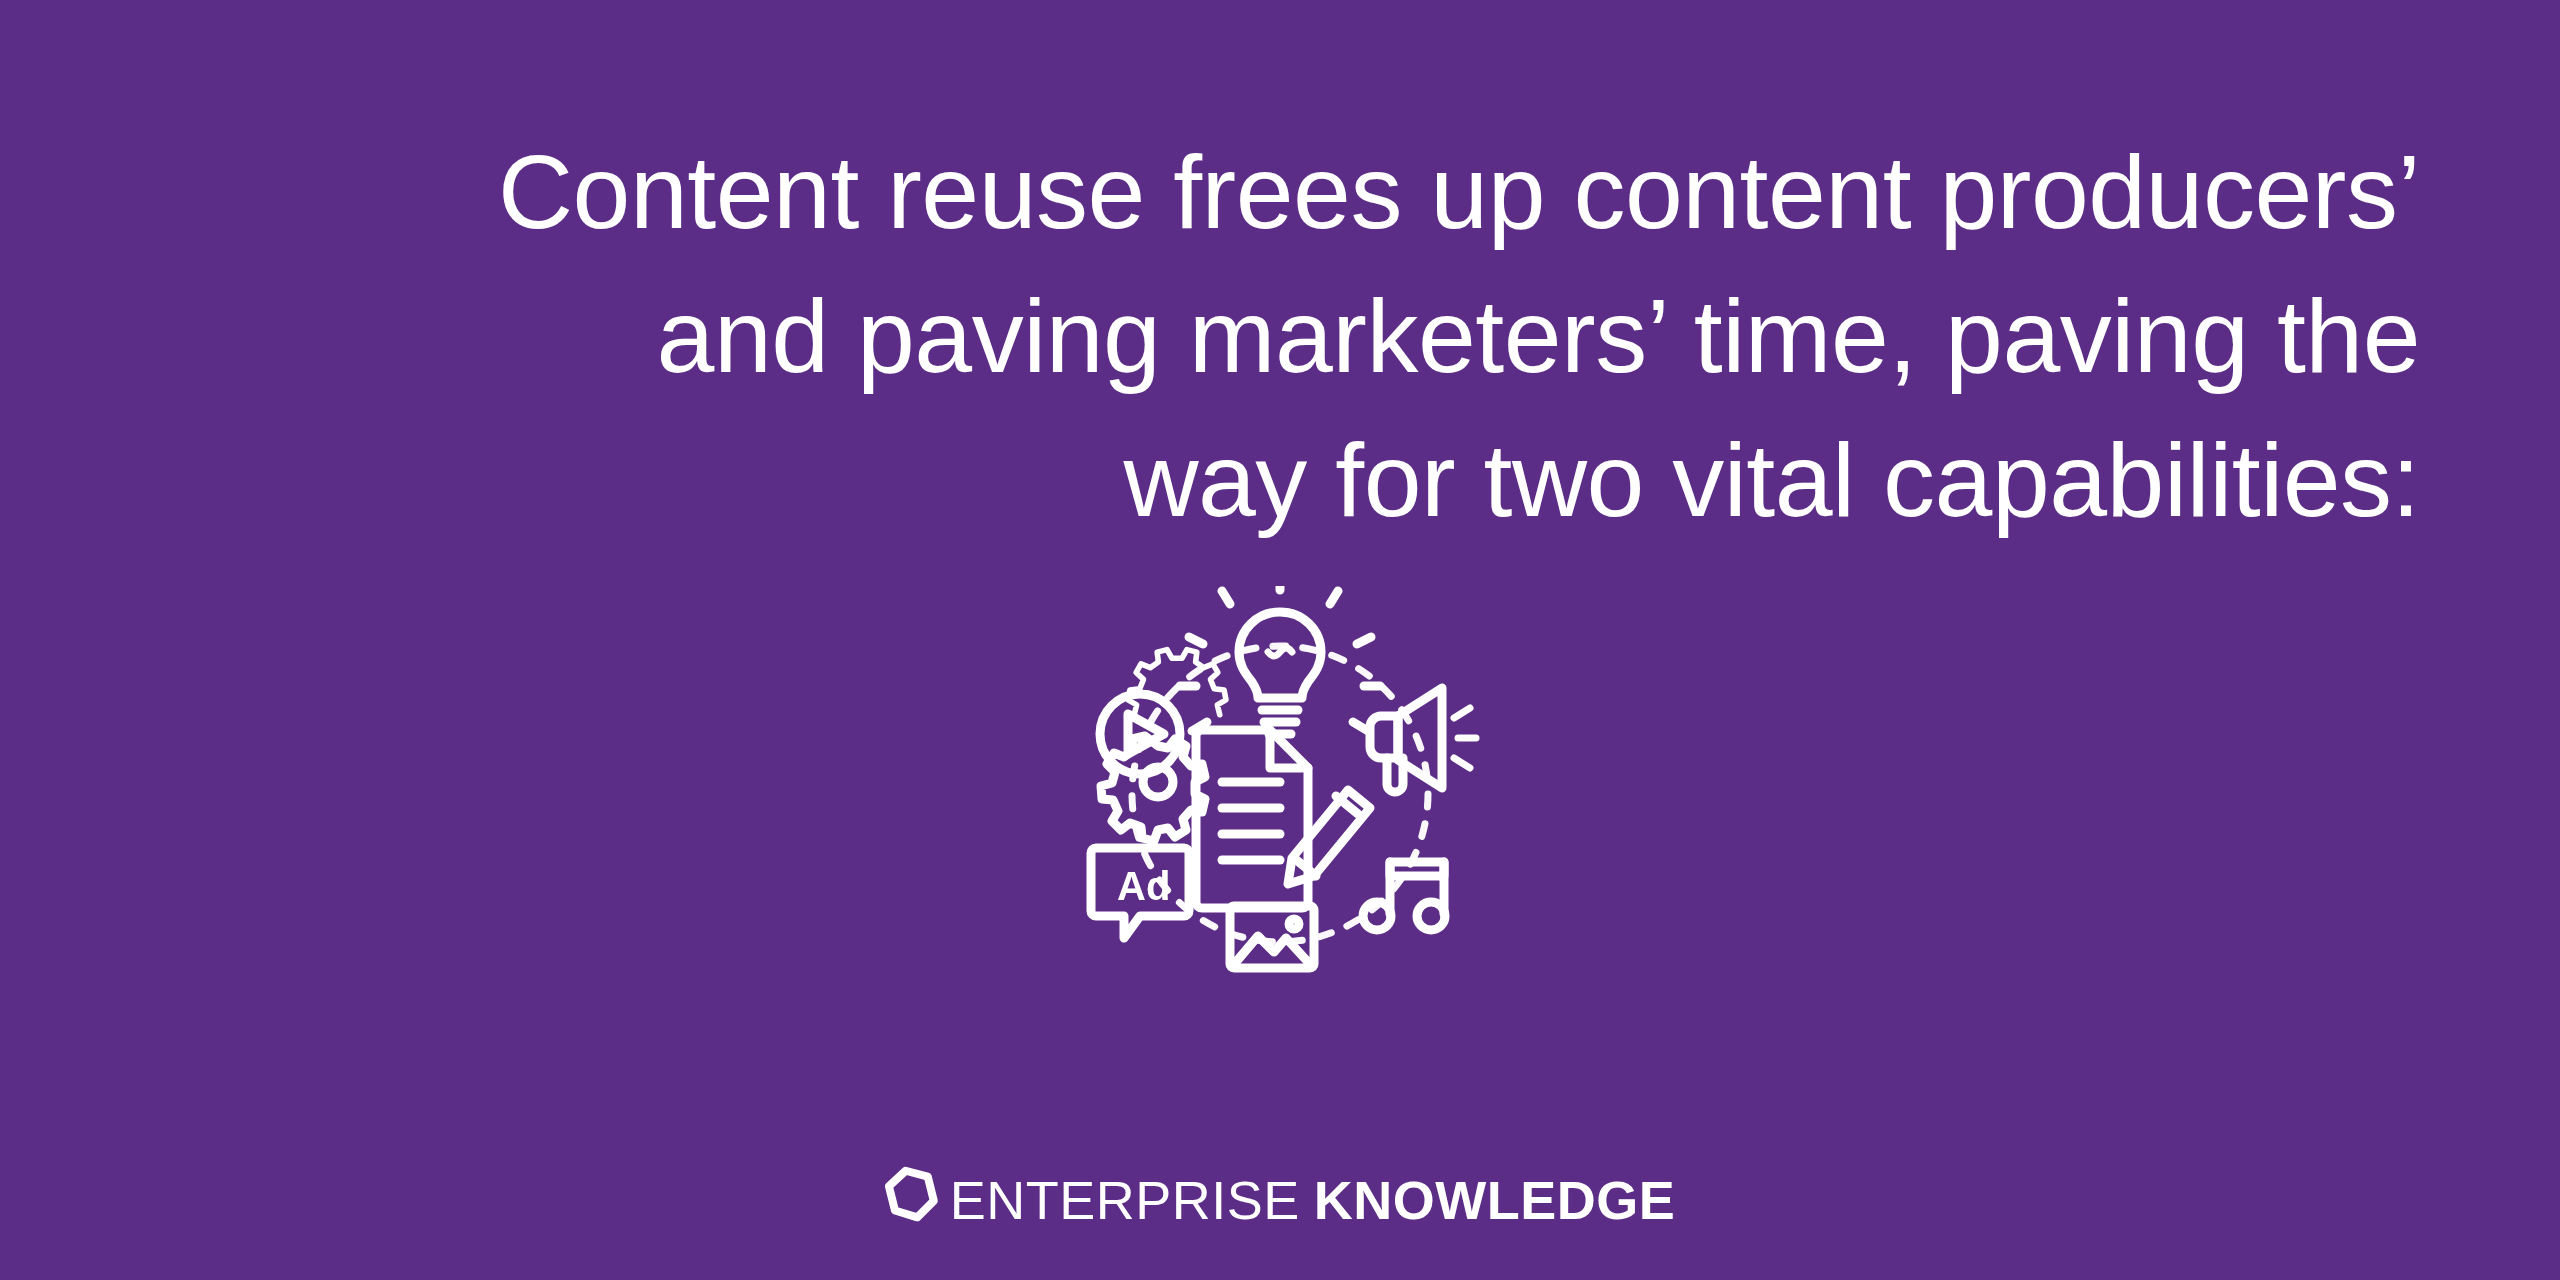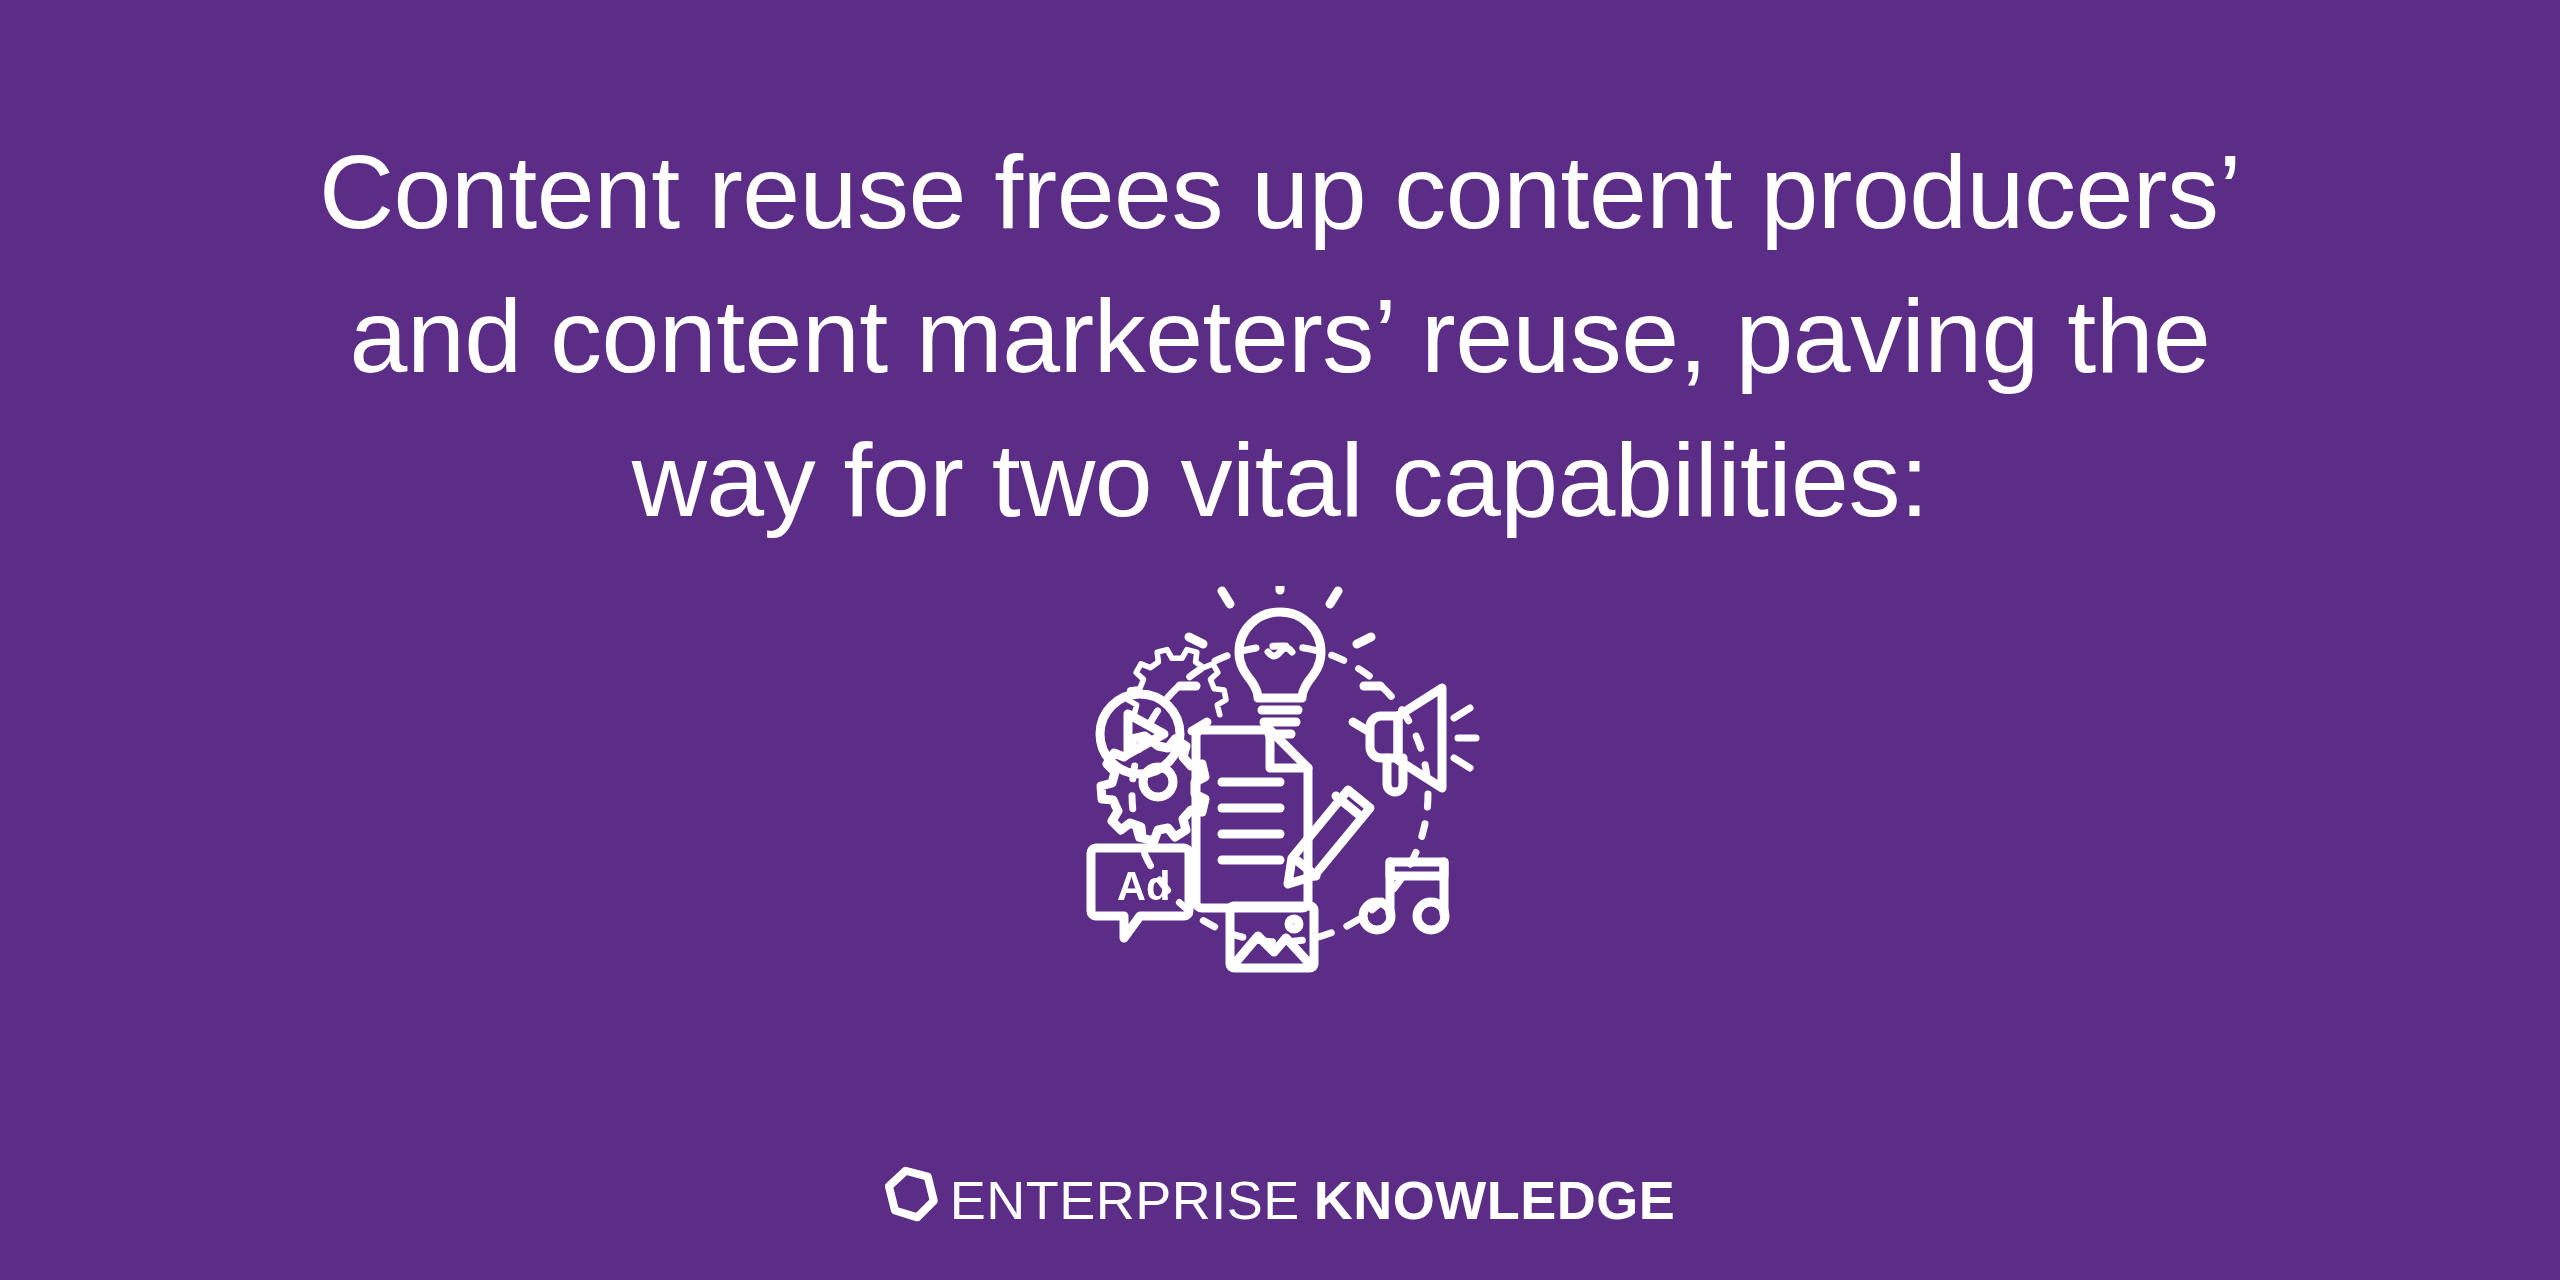--- a/index.html
+++ b/index.html
@@ -34,20 +34,21 @@
     font-family: "Liberation Sans", sans-serif;
     font-size: 104px;
     line-height: 144px;
     font-weight: 400;
     letter-spacing: -0.5px;
     -webkit-font-smoothing: antialiased;
   }
   .headline .line {
     display: block;
     white-space: nowrap;
+    text-align: right;
   }
   .headline .line-emph {
     display: block;
     white-space: nowrap;
     margin-top: 12px;
   }
   .hl-bold {
     font-weight: 700;
     letter-spacing: -1px;
   }
@@ -105,21 +106,21 @@
     margin-left: 14px;
   }
 </style>
 </head>
 <body style="background: rgb(91, 45, 134);">
 
 <div id="slide" style="background: rgb(91, 45, 134);">
 
   <div class="headline">
     <span class="line">Content reuse frees up content producers’</span>
-    <span class="line">and content marketers’ reuse, paving the</span>
+    <span class="line">and paving marketers’ time, paving the</span>
     <span class="line">way for two vital capabilities:</span>
   </div>
 
   <div class="illustration">
     <svg viewBox="0 0 420 400" xmlns="http://www.w3.org/2000/svg" fill="none" stroke="#FFFFFF" stroke-linecap="round" stroke-linejoin="round">
 
       <g stroke-width="7" stroke-dasharray="13 17" opacity="0.97">
         <circle cx="210" cy="208" r="148"></circle>
       </g>
 

